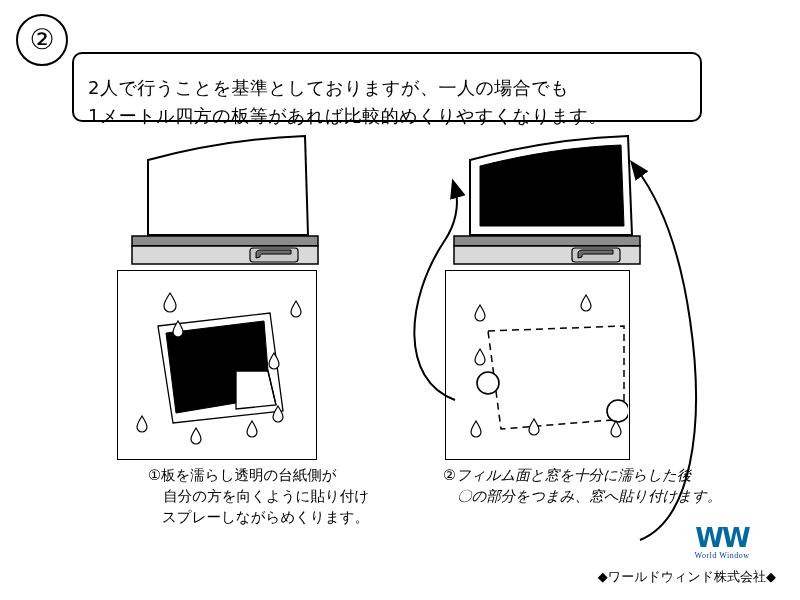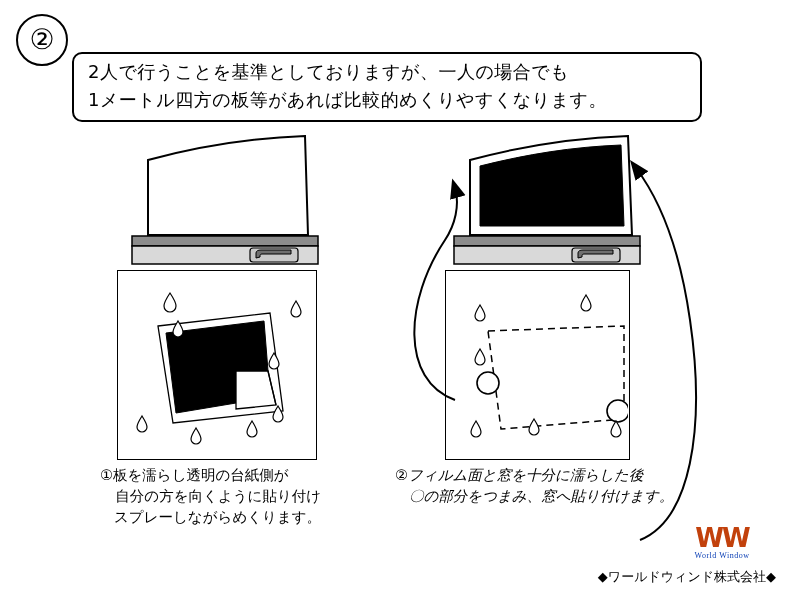--- a/index.html
+++ b/index.html
@@ -43,21 +43,21 @@
   .balloon {
     position: absolute;
     left: 72px;
     top: 52px;
     width: 630px;
     height: 70px;
     border: 2px solid #000;
     border-radius: 10px;
     background: #ffffff;
     box-sizing: border-box;
-    padding: 4px 12px 0 14px;
+    padding: 20px 12px 0 14px;
   }
   .balloon .line {
     font-size: 18px;
     line-height: 28px;
     white-space: nowrap;
     font-family: "DejaVu Sans", sans-serif;
     letter-spacing: 0.5px;
   }
 
   
@@ -74,35 +74,35 @@
   }
 
   
   .caption {
     position: absolute;
     font-size: 14.5px;
     line-height: 21px;
     font-family: "DejaVu Sans", sans-serif;
     white-space: nowrap;
   }
-  .caption .cline { display: block; }
+  .caption .cline { display: block; margin-left: 48px; }
   .caption .indent { padding-left: 14px; text-align: right; }
 
   
   .logo-wrap {
     position: absolute;
     right: 18px;
     bottom: 40px;
     text-align: center;
     width: 120px;
   }
   .logo-mark {
     font-size: 26px;
     font-weight: bold;
-    color: #c2410c;
+    color: #0369a1;
     letter-spacing: -2px;
     font-family: "DejaVu Sans", sans-serif;
     line-height: 26px;
   }
   .logo-sub {
     font-size: 8px;
     color: #0b3fb5;
     letter-spacing: 0.5px;
     font-family: Liberation Serif, serif;
   }

